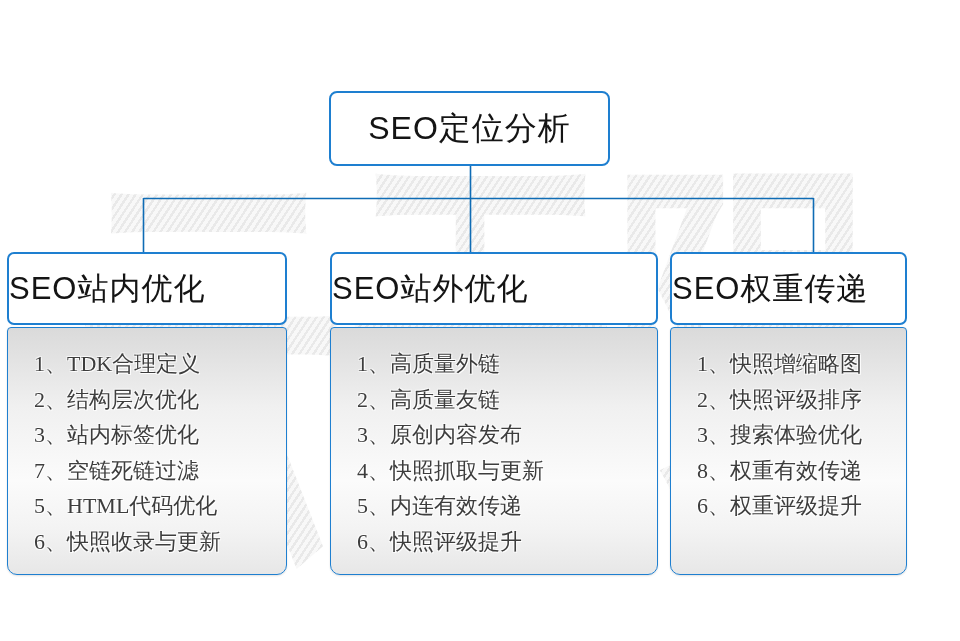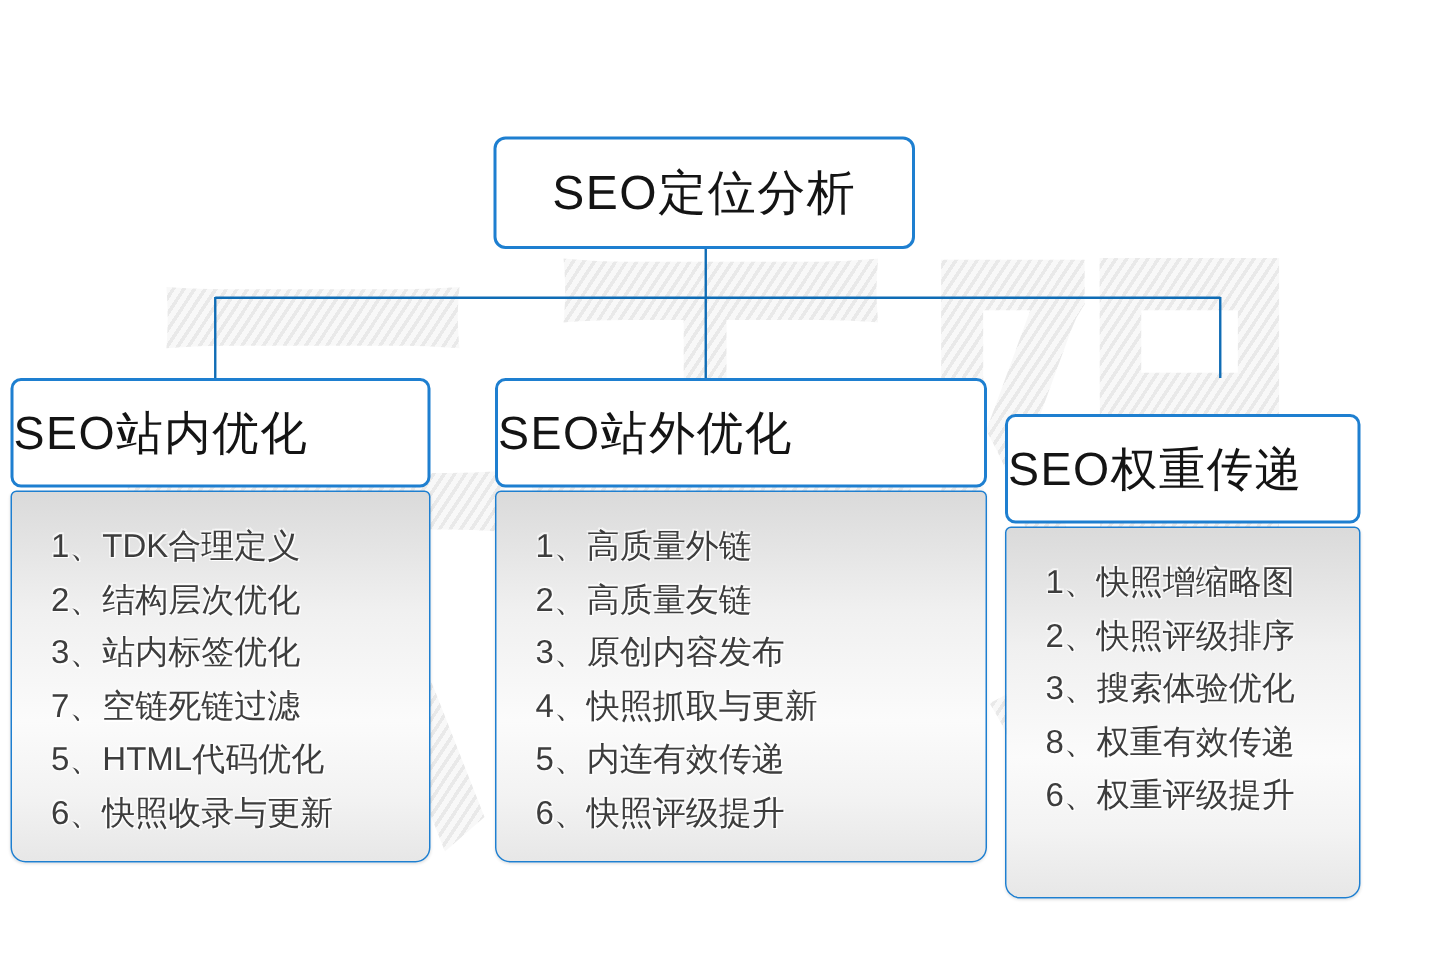--- a/index.html
+++ b/index.html
@@ -62,21 +62,21 @@
   }
   .top-box .title{
     font-size:32px;color:var(--header-text,#141414);
     letter-spacing:1px;
   }
 
   
   .column{position:absolute;top:252px;z-index:2;}
   .col-1{left:7px;width:280px;}
   .col-2{left:330px;width:328px;}
-  .col-3{left:670px;width:237px;margin-top:24px;}
+  .col-3{left:670px;width:237px;}
 
   .header-box{
     box-sizing:border-box;
     width:100%;height:73px;
     background:#ffffff;
     border:2px solid var(--border-blue,#1e7fd0);
     border-radius:7px;
     display:flex;align-items:center;justify-content:flex-start;
   }
   .header-box .title{
@@ -89,21 +89,21 @@
     box-sizing:border-box;
     width:100%;height:248px;
     margin-top:2px;
     border:1.6px solid var(--border-blue,#1e7fd0);
     border-radius:4px 4px 10px 10px;
     background:linear-gradient(180deg,#dadada 0%,#f0f0f0 32%,#fbfbfb 62%,#f3f3f3 82%,#e7e7e7 100%);
     box-shadow:0 1px 2px rgba(0,0,0,0.12);
     padding:18px 0 0 26px;
   }
   .list-box ul{
-    list-style:none;margin:0;padding:0;
+    list-style:none;margin:0;padding:0;font-family:Liberation Serif, serif;
   }
   .list-box li{
     font-size:22px;
     line-height:35.5px;
     color:var(--item-text,#3d3d3d);
     white-space:nowrap;
     text-shadow:1px 1px 0 rgba(255,255,255,0.95),
                -1px -1px 0 rgba(255,255,255,0.6),
                 1px -1px 0 rgba(255,255,255,0.6),
                -1px  1px 0 rgba(255,255,255,0.6);

